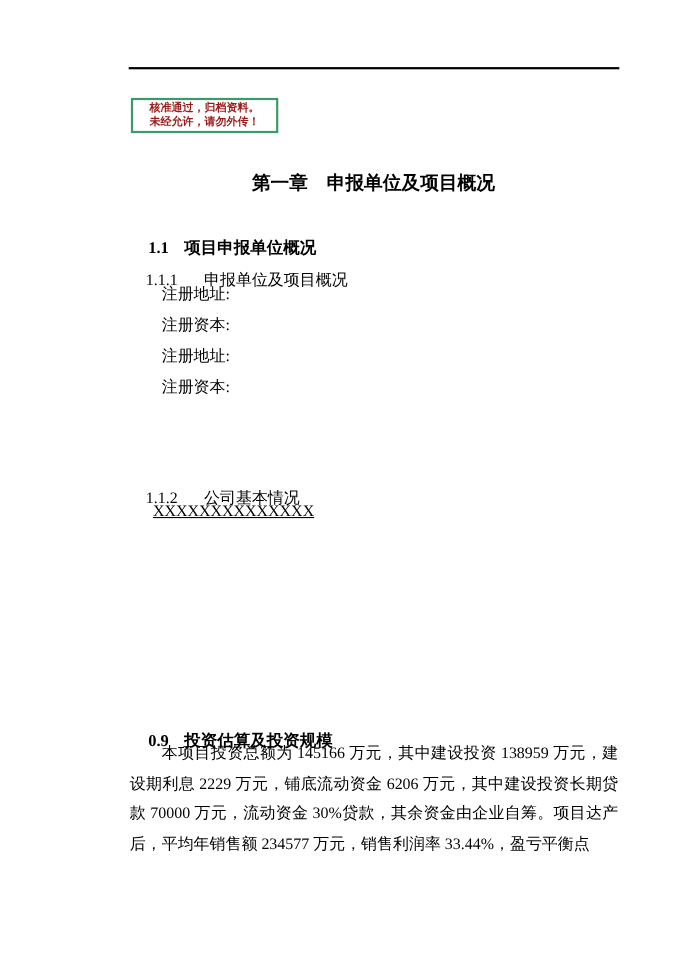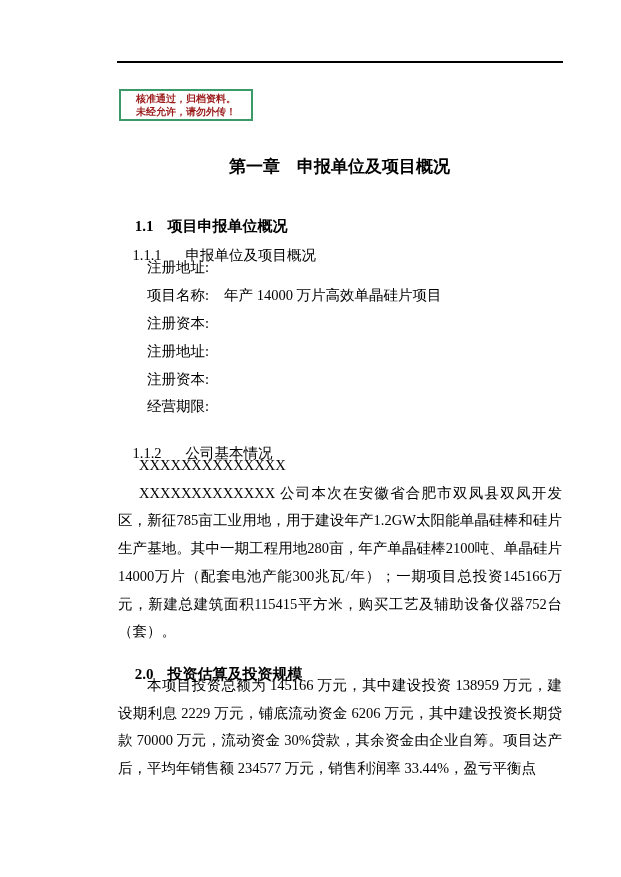--- a/index.html
+++ b/index.html
@@ -116,51 +116,42 @@
   <div class="heading heading-plain" style="top:228px;">
     <span class="h-num">1.1.1</span><span>申报单位及项目概况</span>
   </div>
 
   <div class="fields">
     <div class="field-row">
       <span>注册地址:</span>
         <span class="field-value"></span>
     </div>
     <div class="field-row">
-      <span>项目名称:</span>
-        <span class="field-value">年产 14000 万片高效单晶硅片项目</span>
-    </div>
-    <div class="field-row">
       <span>注册资本:</span>
         <span class="field-value"></span>
     </div>
     <div class="field-row">
       <span>注册地址:</span>
         <span class="field-value"></span>
     </div>
     <div class="field-row">
       <span>注册资本:</span>
         <span class="field-value"></span>
     </div>
-    <div class="field-row">
-      <span>经营期限:</span>
-        <span class="field-value"></span>
-    </div>
   </div>
 
   <div class="heading heading-plain" style="top:426px;">
     <span class="h-num">1.1.2</span><span>公司基本情况</span>
   </div>
 
-  <div class="body-block" style="top:452px;">
+  <div class="body-block" style="top:452px;text-decoration:underline;">
     <p class="indent-x">XXXXXXXXXXXXXX</p>
-    <p class="indent-x">XXXXXXXXXXXXX 公司本次在安徽省合肥市双凤县双凤开发区，新征785亩工业用地，用于建设年产1.2GW太阳能单晶硅棒和硅片生产基地。其中一期工程用地280亩，年产单晶硅棒2100吨、单晶硅片14000万片（配套电池产能300兆瓦/年）；一期项目总投资145166万元，新建总建筑面积115415平方米，购买工艺及辅助设备仪器752台（套）。</p>
   </div>
 
   <div class="heading heading-bold" style="top:647px;">
-    <span class="h-num">2.0</span><span>投资估算及投资规模</span>
+    <span class="h-num">0.9</span><span>投资估算及投资规模</span>
   </div>
 
   <div class="body-block" style="top:672px;">
     <p class="indent-cn">本项目投资总额为 145166 万元，其中建设投资 138959 万元，建设期利息 2229 万元，铺底流动资金 6206 万元，其中建设投资长期贷款 70000 万元，流动资金 30%贷款，其余资金由企业自筹。项目达产后，平均年销售额 234577 万元，销售利润率 33.44%，盈亏平衡点</p>
   </div>
 
 </div>
 
 </body></html>

